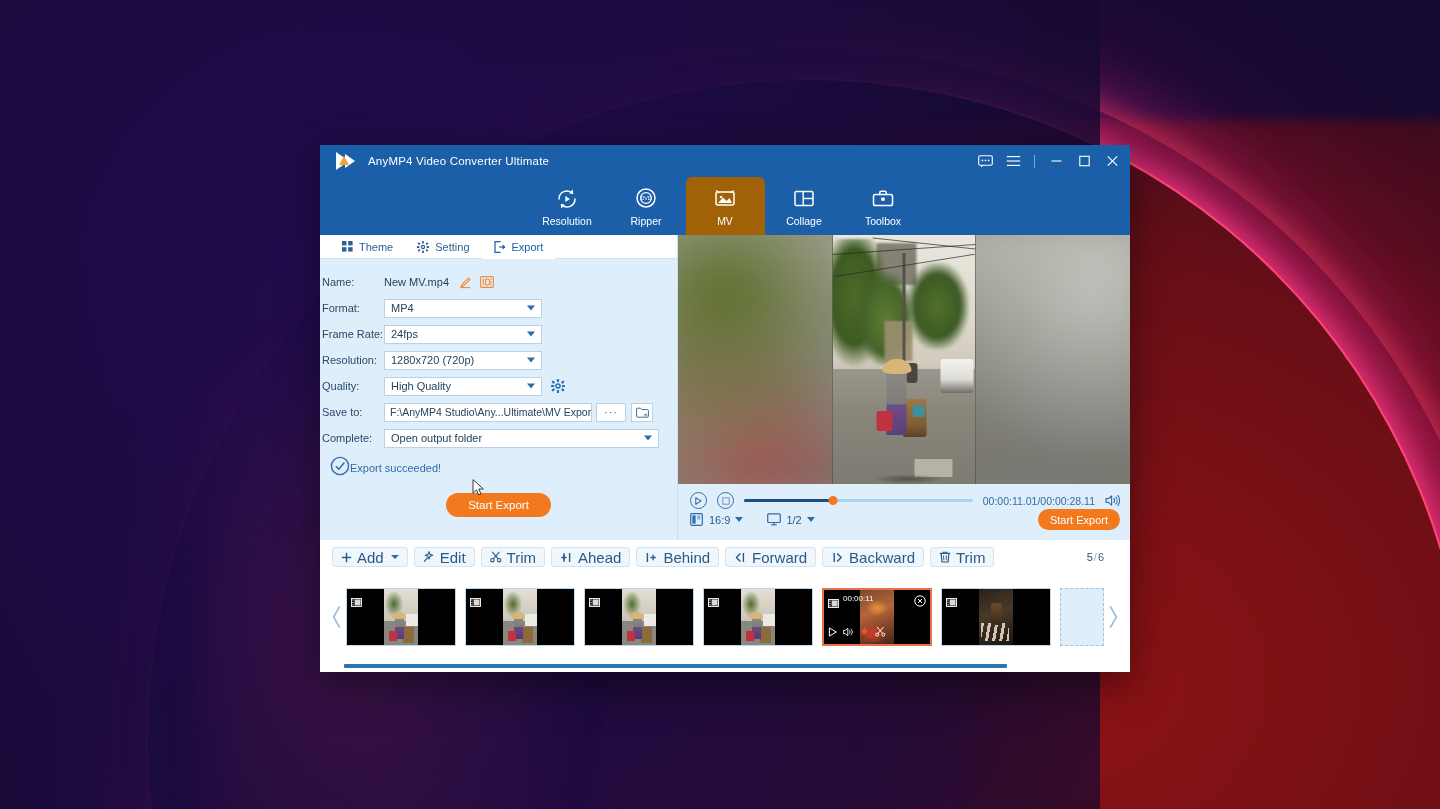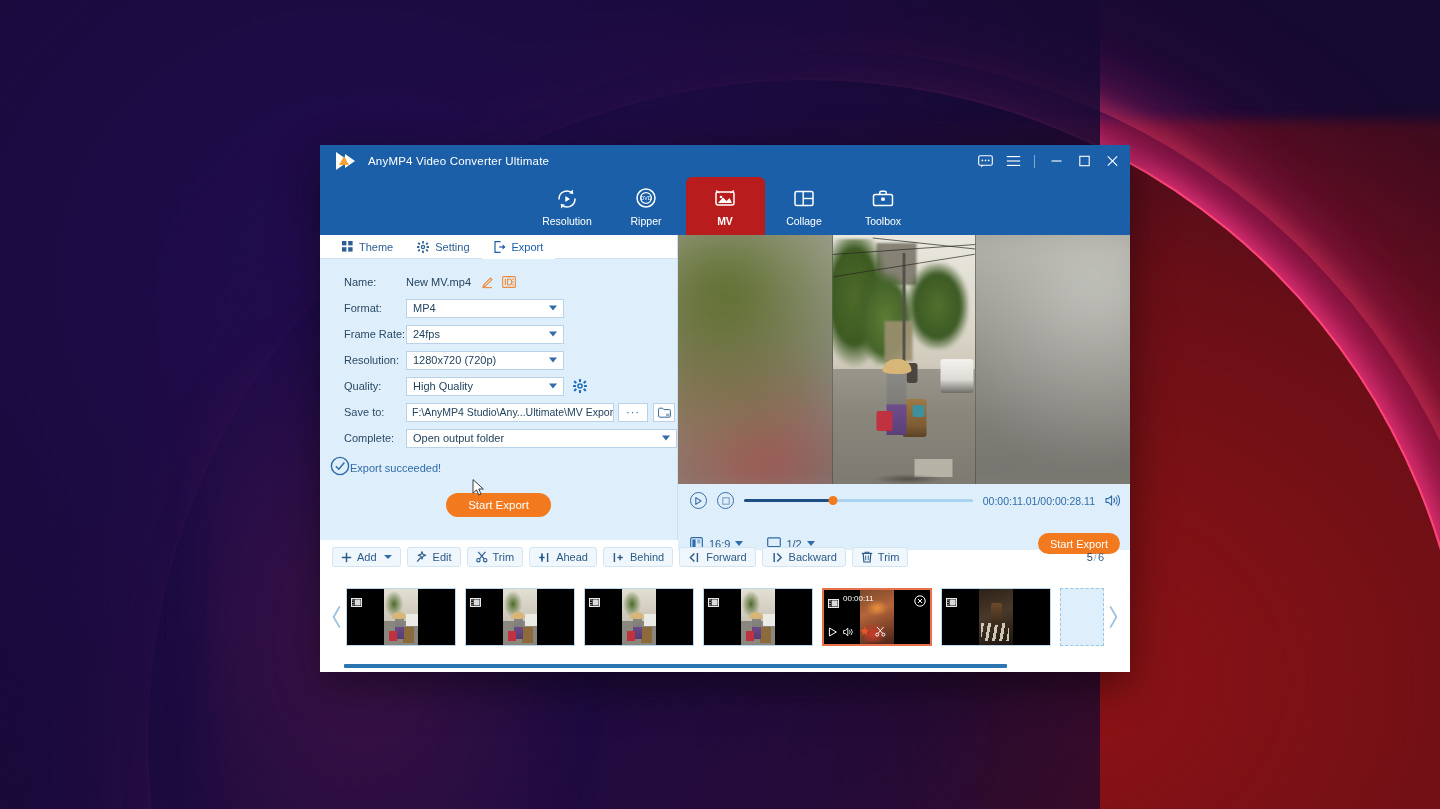--- a/index.html
+++ b/index.html
@@ -125,21 +125,21 @@
   
   .navbar {
     background: #1a5fa8; height: 58px; display: flex; justify-content: center;
     align-items: stretch; flex: none; padding-bottom: 0;
   }
   .nav-item {
     width: 79px; display: flex; flex-direction: column; align-items: center;
     justify-content: center; gap: 3px; color: #ffffff; cursor: default;
     border-radius: 6px 6px 0 0;
   }
-  .nav-item.active { background: #b91c1c; font-weight: bold; }
+  .nav-item.active { background: #a16207; }
   .nav-item .nav-label { font-size: 10.5px; }
   .nav-item svg { display: block; }
 
   
   .body-row { display: flex; flex: none; height: 305px; background: #fff; }
 
   
   .left-panel {
     width: 358px; background: #dfeefb; display: flex; flex-direction: column;
     border-right: 1px solid #c9def0;
@@ -159,21 +159,21 @@
   }
   .subtab.active::after {
     content: ""; position: absolute; left: 0; right: 0; bottom: -1px; height: 1px;
     background: #ffffff;
   }
   .subtab svg { display: block; }
 
   .form { padding: 10px 0 0 0; flex: 1; position: relative; }
   .row {
     display: flex; align-items: center; height: 26px; margin: 0 0 0 0;
-    padding-left: 24px;
+    padding-left: 2px;
   }
   .row-label {
     width: 62px; font-size: 11px; color: #2b4a66; flex: none;
   }
   .select {
     width: 158px; height: 19px; background: #fff; border: 1px solid #b9d2e8;
     display: flex; align-items: center; padding: 0 6px; font-size: 11px;
     color: #24445f; position: relative; cursor: default;
   }
   .select .caret {
@@ -294,41 +294,41 @@
     flex: none;
   }
   .seek-wrap { flex: 1; display: flex; align-items: center; position: relative; height: 14px; }
   .seek-track { position: absolute; left: 0; right: 0; height: 3px; background: #a9d3ef; border-radius: 2px; }
   .seek-fill { position: absolute; left: 0; height: 3px; background: #1d4f86; border-radius: 2px; }
   .seek-knob {
     position: absolute; width: 9px; height: 9px; border-radius: 50%; background: #f2791d;
     transform: translateX(-50%); cursor: default;
   }
   .time-text { font-size: 10.5px; color: #2f6ca8; white-space: nowrap; flex: none; }
-  .pc-row2 { display: flex; align-items: center; gap: 24px; margin-top: 28px; position: relative; }
+  .pc-row2 { display: flex; align-items: center; gap: 24px; margin-top: 4px; position: relative; }
   .mini-ctl { display: flex; align-items: center; gap: 5px; font-size: 11px; color: #2b5a88; cursor: default; }
   .mini-caret { width: 0; height: 0; border-left: 4.5px solid transparent;
     border-right: 4.5px solid transparent; border-top: 5px solid #2f6ca8; }
   .pc-export {
     position: absolute; right: 0; top: -4px;
     background: #f2791d; color: #fff; border: none; border-radius: 11px;
     height: 21px; padding: 0 12px; font-size: 11px; cursor: default;
     font-family: "Liberation Sans", sans-serif;
   }
 
   
   .timeline-section { flex: 1; background: #fff; display: flex; flex-direction: column; }
   .tl-toolbar {
     height: 34px; display: flex; align-items: center; gap: 6px; padding: 0 12px;
     position: relative;
   }
   .tb-btn {
     height: 20px; background: #eff6fc; border: 1px solid #d3e4f2; border-radius: 3px;
     display: flex; align-items: center; gap: 5px; padding: 0 8px;
-    font-size: 11px; color: #2b5a88; cursor: default; white-space: nowrap;
+    font-size: 15px; color: #2b5a88; cursor: default; white-space: nowrap;
   }
   .tb-btn svg { display: block; }
   .tb-caret { width: 0; height: 0; border-left: 4px solid transparent;
     border-right: 4px solid transparent; border-top: 4.5px solid #2f6ca8; margin-left: 2px; }
   .tl-count { position: absolute; right: 26px; font-size: 11px; color: #3a5f80; }
   .tl-count .cur { color: #2b4a66; }
   .tl-count .sep { color: #8fb0cd; margin: 0 1px; }
 
   
   .tl-strip { flex: 1; display: flex; align-items: center; padding: 0 8px; gap: 0; position: relative; }

